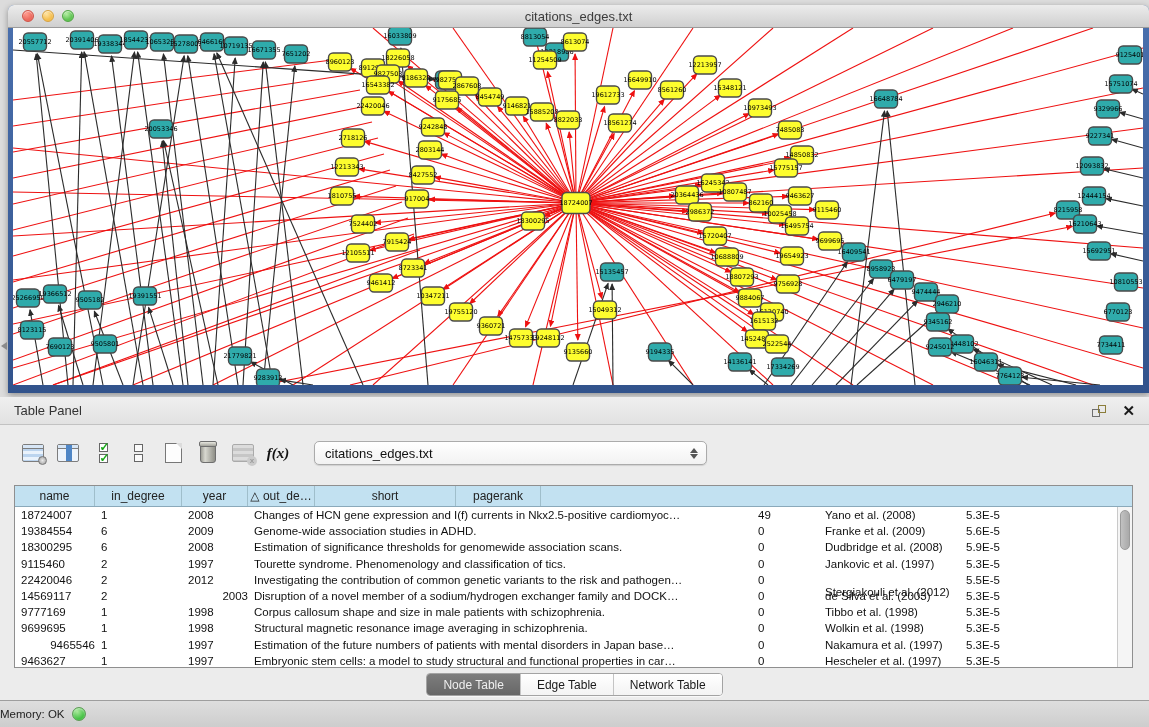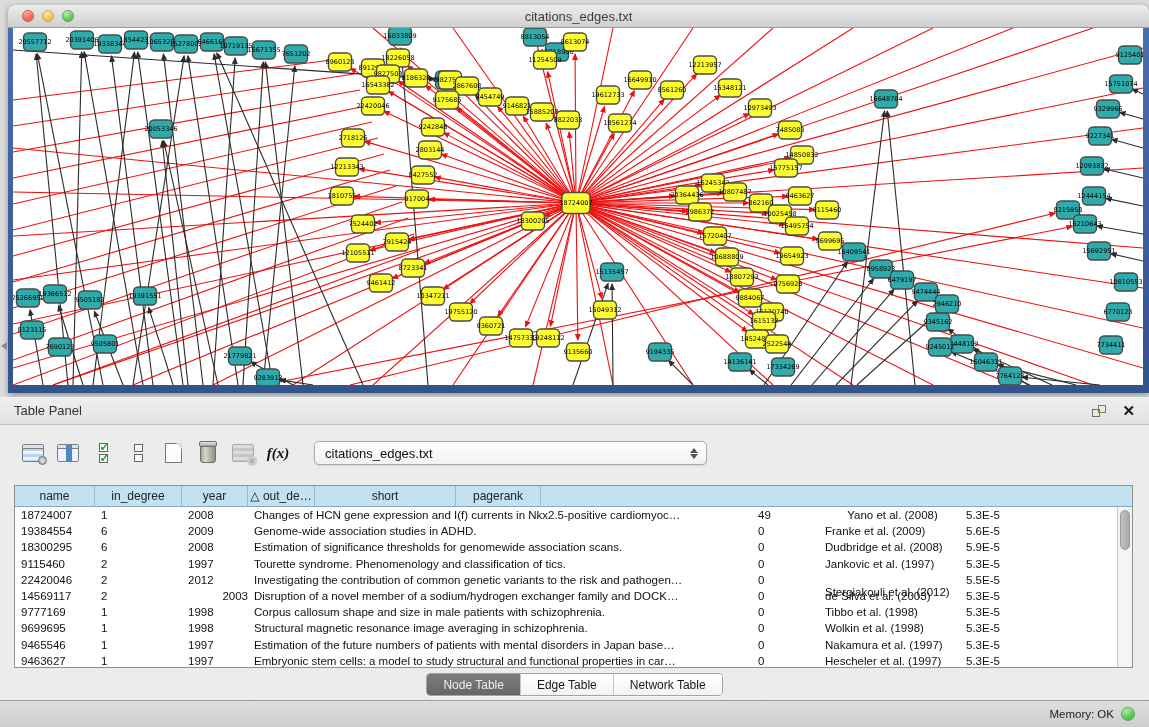--- a/index.html
+++ b/index.html
@@ -66,21 +66,21 @@
   .tab-group { display:flex; border:1px solid #a3a3a3; border-radius:4px; overflow:hidden; background:#fff;
     box-shadow:0 1px 1px rgba(255,255,255,.7); }
   .tab { height:21px; display:flex; align-items:center; padding:0 16px; font-size:12px; color:#1a1a1a;
     border-right:1px solid #c4c4c4; background:linear-gradient(#ffffff,#f3f3f3); }
   .tab:last-child { border-right:none; }
   .tab.sel { background:linear-gradient(#7d7d7d,#676767); color:#efefef; }
 
   
   .statusbar { position:absolute; left:0; top:700px; width:1149px; height:27px;
     background:linear-gradient(#dedede,#cdcdcd); border-top:1px solid #9e9e9e;
-    display:flex; align-items:center; justify-content:flex-end; padding-right:14px; }
+    display:flex; align-items:center; padding-right:14px; }
   .mem-label { font-size:11.5px; color:#222; margin-right:7px; }
   .mem-dot { width:14px; height:14px; border-radius:50%; border:1px solid #5d9b55;
     box-shadow:inset 0 1px 2px rgba(255,255,255,.6); }
 
   
   .mini-table { width:22px; height:18px; border:1px solid #7d7d7d; border-radius:2px; position:relative;
     background:repeating-linear-gradient(#eaf2fb 0 3px,#bcd4ee 3px 6px); }
   .mini-table .thead { position:absolute; left:0; right:0; top:0; height:4px; background:#d7e6f6; border-bottom:1px solid #7d7d7d; }
   .gear-dot { position:absolute; right:-4px; bottom:-4px; width:9px; height:9px; border-radius:50%;
     background:radial-gradient(#e9e9e9,#9a9a9a); border:1px solid #787878; }
@@ -850,21 +850,21 @@
         <div class="g-hcell" style="width: 85px;">pagerank</div>
         <div class="g-hcell" style="width: 74px;"></div>
       </div>
     <div class="g-body" id="grid-body">
         <div class="g-row">
           <div class="g-cell" style="width: 80px;">18724007</div>
           <div class="g-cell" style="width: 87px;">1</div>
           <div class="g-cell" style="width: 66px;">2008</div>
           <div class="g-cell" style="width: 504px;">Changes of HCN gene expression and I(f) currents in Nkx2.5-positive cardiomyoc…</div>
           <div class="g-cell" style="width: 67px;">49</div>
-          <div class="g-cell" style="width: 141px; text-align: center;">Yano et al. (2008)</div>
+          <div class="g-cell" style="width: 141px;">Yano et al. (2008)</div>
           <div class="g-cell" style="width: 85px;">5.3E-5</div>
           <div class="g-cell" style="width: 74px;"></div>
         </div>
         <div class="g-row">
           <div class="g-cell" style="width: 80px;">19384554</div>
           <div class="g-cell" style="width: 87px;">6</div>
           <div class="g-cell" style="width: 66px;">2009</div>
           <div class="g-cell" style="width: 504px;">Genome-wide association studies in ADHD.</div>
           <div class="g-cell" style="width: 67px;">0</div>
           <div class="g-cell" style="width: 141px;">Franke et al. (2009)</div>
@@ -925,21 +925,21 @@
           <div class="g-cell" style="width: 80px;">9699695</div>
           <div class="g-cell" style="width: 87px;">1</div>
           <div class="g-cell" style="width: 66px;">1998</div>
           <div class="g-cell" style="width: 504px;">Structural magnetic resonance image averaging in schizophrenia.</div>
           <div class="g-cell" style="width: 67px;">0</div>
           <div class="g-cell" style="width: 141px;">Wolkin et al. (1998)</div>
           <div class="g-cell" style="width: 85px;">5.3E-5</div>
           <div class="g-cell" style="width: 74px;"></div>
         </div>
         <div class="g-row">
-          <div class="g-cell" style="width: 80px;">9465546</div>
+          <div class="g-cell" style="width: 80px; text-align: right;">9465546</div>
           <div class="g-cell" style="width: 87px;">1</div>
           <div class="g-cell" style="width: 66px;">1997</div>
           <div class="g-cell" style="width: 504px;">Estimation of the future numbers of patients with mental disorders in Japan base…</div>
           <div class="g-cell" style="width: 67px;">0</div>
           <div class="g-cell" style="width: 141px;">Nakamura et al. (1997)</div>
           <div class="g-cell" style="width: 85px;">5.3E-5</div>
           <div class="g-cell" style="width: 74px;"></div>
         </div>
         <div class="g-row">
           <div class="g-cell" style="width: 80px;">9463627</div>

